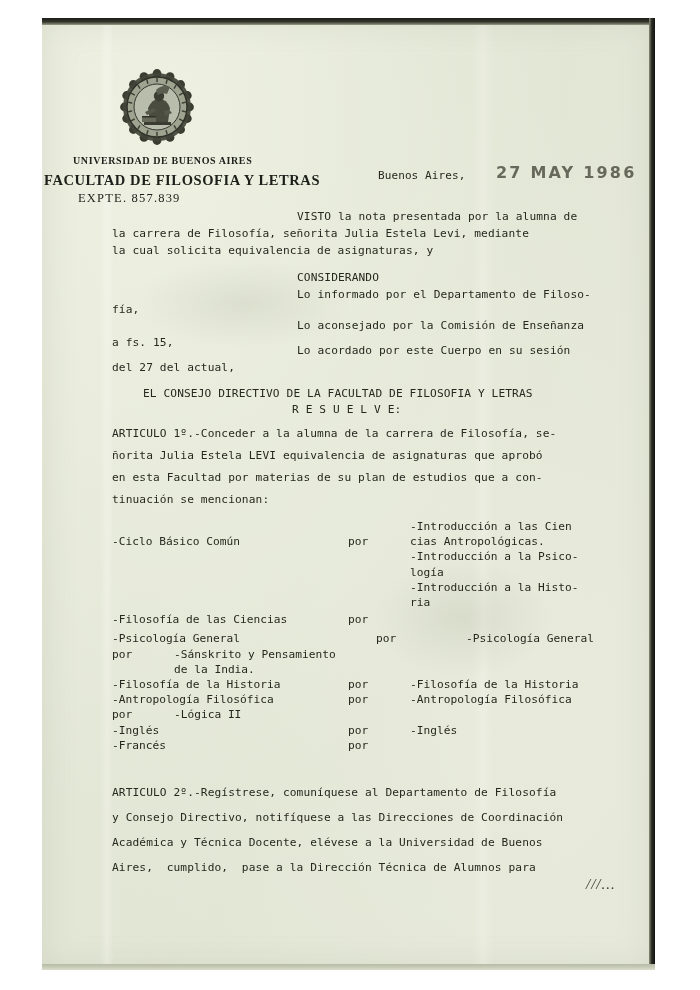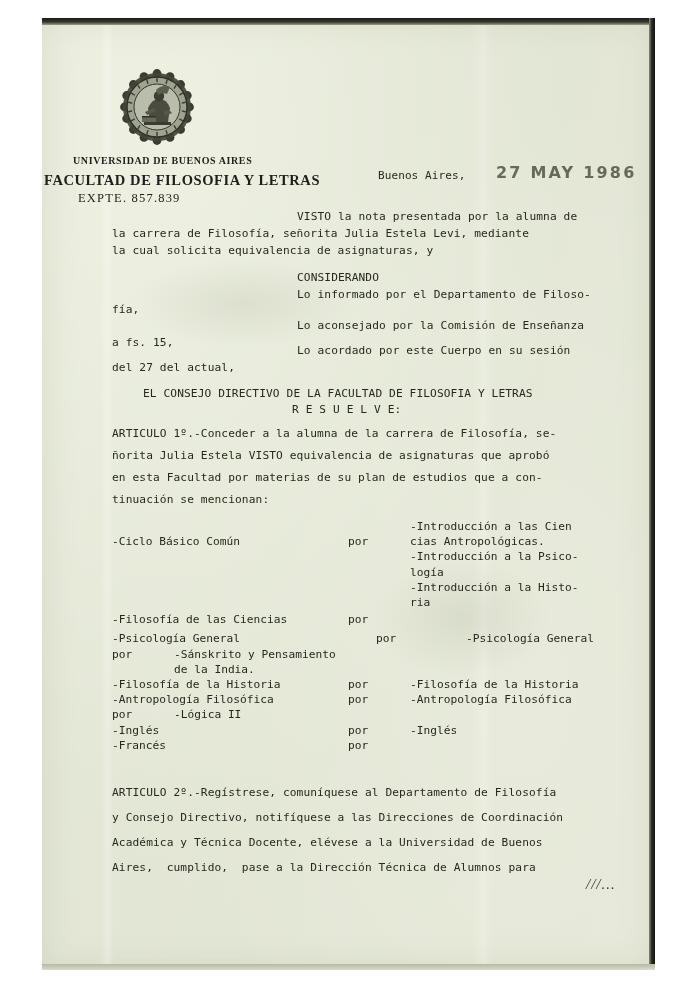--- a/index.html
+++ b/index.html
@@ -255,21 +255,21 @@
 <div class="tw" style="left:297px; top:320px;">Lo aconsejado por la Comisión de Enseñanza</div>
 <div class="tw" style="left:112px; top:337px;">a fs. 15,</div>
 
 <div class="tw" style="left:297px; top:345px;">Lo acordado por este Cuerpo en su sesión</div>
 <div class="tw" style="left:112px; top:362px;">del 27 del actual,</div>
 
 <div class="tw" style="left:143px; top:388px;">EL CONSEJO DIRECTIVO DE LA FACULTAD DE FILOSOFIA Y LETRAS</div>
 <div class="tw" style="left:292px; top:404px;">R E S U E L V E:</div>
 
 <div class="tw" style="left:112px; top:428px;">ARTICULO 1º.-Conceder a la alumna de la carrera de Filosofía, se-</div>
-<div class="tw" style="left:112px; top:450px;">ñorita Julia Estela VISTO equivalencia de asignaturas que aprobó</div>
+<div class="tw" style="left:112px; top:450px;">ñorita Julia Estela LEVI equivalencia de asignaturas que aprobó</div>
 <div class="tw" style="left:112px; top:472px;">en esta Facultad por materias de su plan de estudios que a con-</div>
 <div class="tw" style="left:112px; top:494px;">tinuación se mencionan:</div>
 
 <div id="equiv-table">
 
   <div class="equiv-row">
     <div class="eq-cell eq-left" style="padding-top:15px;">-Ciclo Básico Común</div>
     <div class="eq-cell eq-mid" style="padding-top:15px;">por</div>
     <div class="eq-cell eq-right">-Introducción a las Cien
  cias Antropológicas.

